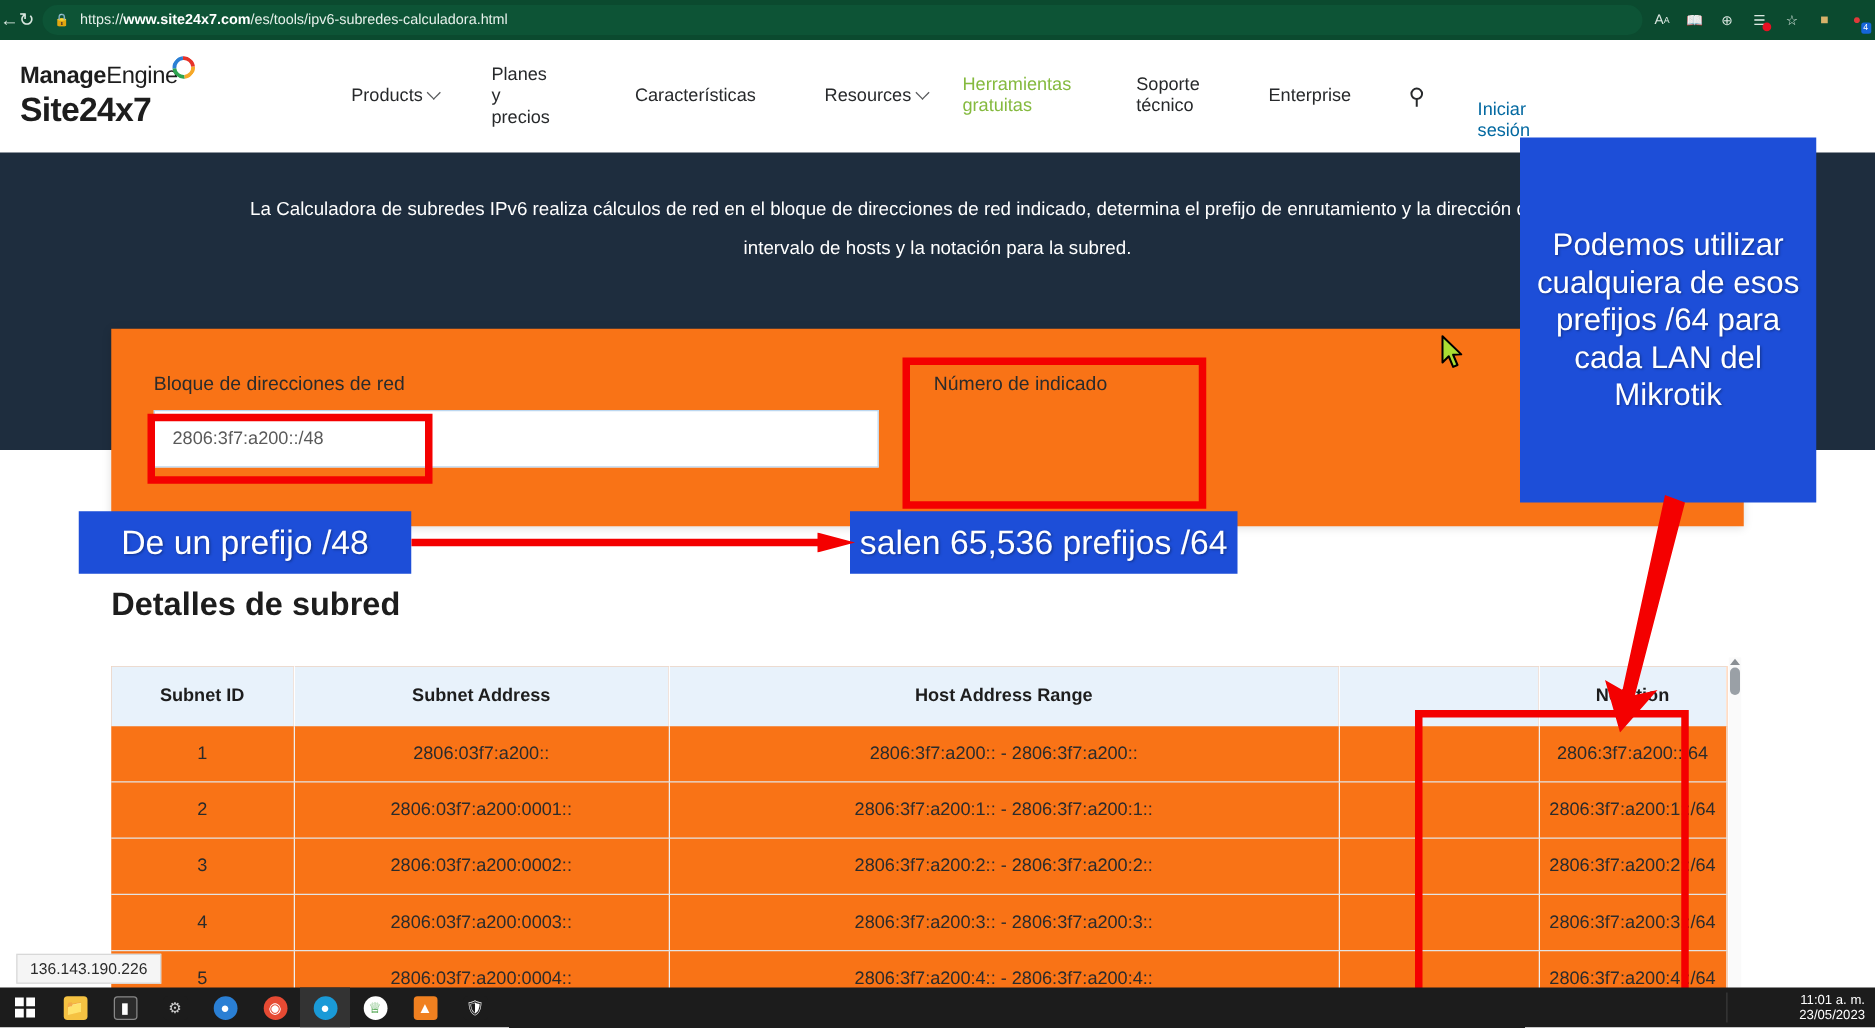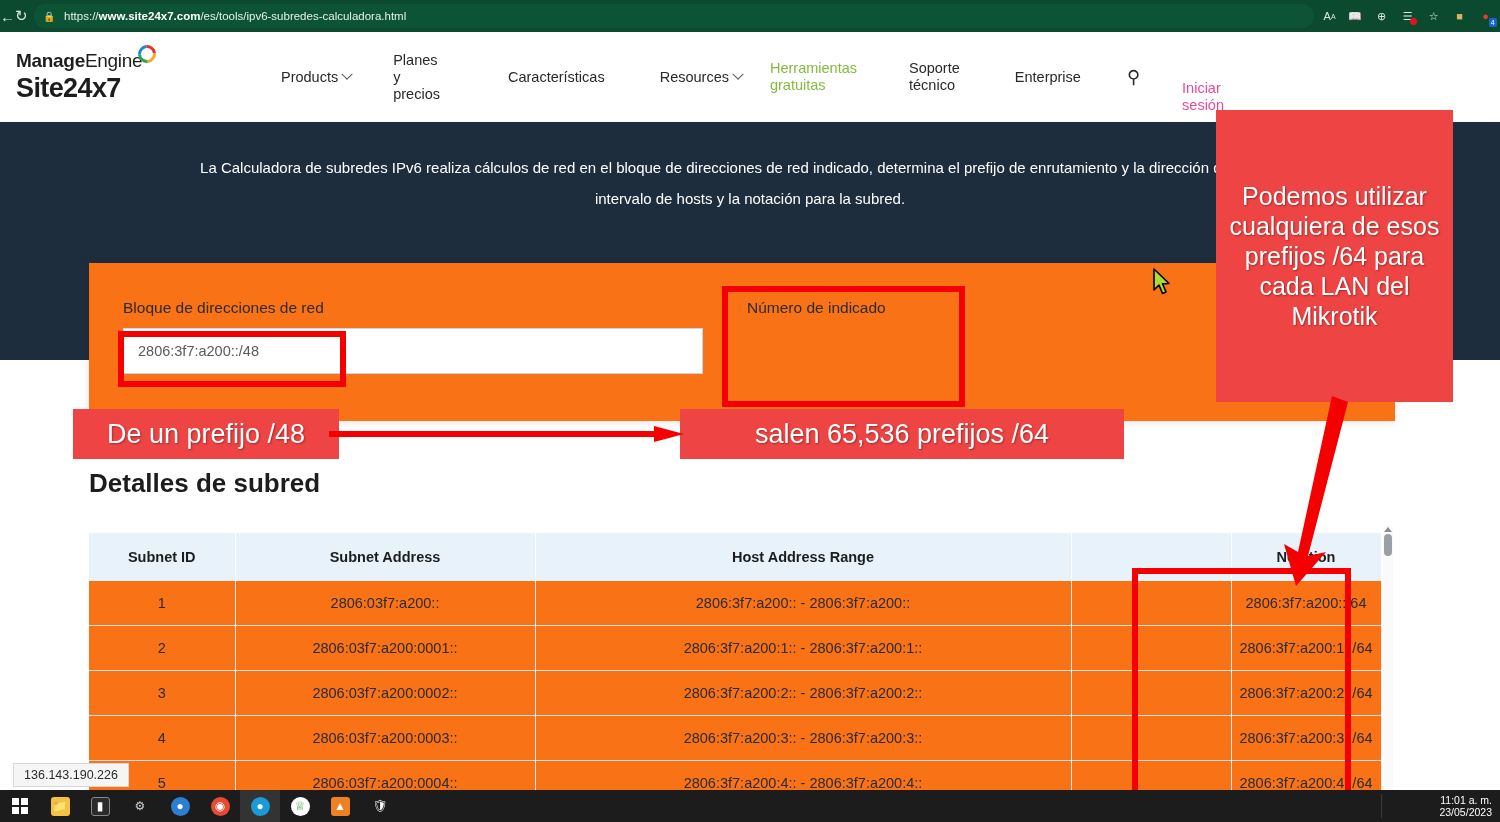--- a/index.html
+++ b/index.html
@@ -65,21 +65,21 @@
   .nav { display: flex; align-items: center; flex: 1; }
   .nav-item {
     font-size: 14.5px; color: #27292b; line-height: 17px;
     display: flex; align-items: center; gap: 5px; white-space: pre-line;
   }
   .nav-item.accent { color: #85ba3f; }
   .chev { display: inline-block; width: 8px; height: 8px;
     border-right: 1.4px solid #57595b; border-bottom: 1.4px solid #57595b;
     transform: rotate(45deg) translate(-2px,-2px); }
   .search-ico { font-size: 18px; color: #27292b; }
-  .signin { font-size: 14.5px; color: #ec4899; line-height: 17px; white-space: pre-line; margin-top: 40px; }
+  .signin { font-size: 14.5px; color: #0369a1; line-height: 17px; white-space: pre-line; margin-top: 40px; }
   .register-btn {
     background: #7ab446; color: #ffffff; font-size: 14.5px; font-weight: 700;
     padding: 11px 16px; letter-spacing: .3px;
   }
 
   
   .hero {
     position: absolute; top: 122px; left: 0; width: 1500px; height: 238px;
     background: #1e2d3e;
   }
@@ -136,35 +136,34 @@
     border-left: 4px solid transparent; border-right: 4px solid transparent;
   }
   .tbl-scroll .arr-up { top: 1px; border-bottom: 5px solid #8a8f94; }
   .tbl-scroll .arr-dn { bottom: 1px; border-top: 5px solid #b8bcc0; }
 
   
   .ann-box {
     position: absolute; border: 6px solid #f40000; background: transparent;
   }
   .ann-label {
-    position: absolute; background: #ef4444; color: #ffffff;
+    position: absolute; background: #1d4ed8; color: #ffffff;
     display: flex; align-items: center; justify-content: center;
     text-align: center; text-shadow: 1px 1px 2px rgba(0,0,0,.35);
   }
   #ann-callout-right {
     left: 1216px; top: 110px; width: 237px; height: 292px;
     font-size: 25px; line-height: 30px; flex-direction: column; padding: 6px 8px;
   }
   #ann-prefijo48 {
     left: 63px; top: 409px; width: 266px; height: 50px;
     font-size: 27px;
-    margin-left: 10px;
   }
   #ann-salen {
-    left: 680px; top: 409px; width: 444px; height: 50px;
+    left: 680px; top: 409px; width: 310px; height: 50px;
     font-size: 27px;
   }
   .ann-arrow-h {
     position: absolute; left: 329px; top: 426px; width: 355px; height: 16px;
   }
   .ann-arrow-diag { position: absolute; left: 1270px; top: 396px; width: 120px; height: 190px; }
 
   
   .cursor { position: absolute; left: 1152px; top: 268px; width: 20px; height: 28px; }
 

